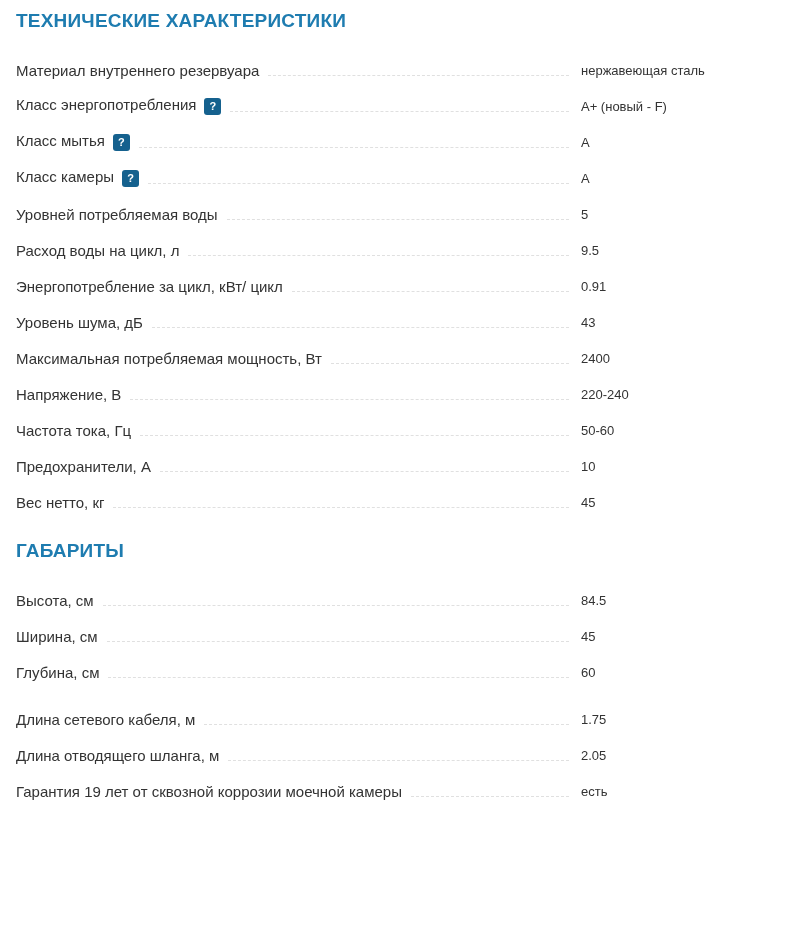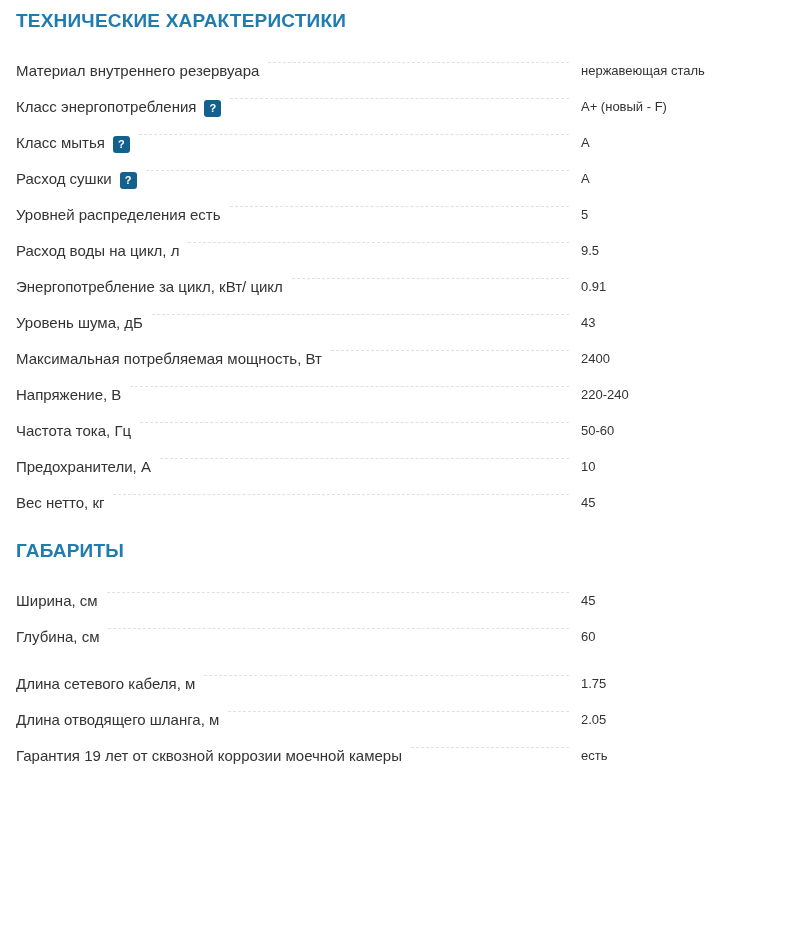--- a/index.html
+++ b/index.html
@@ -27,21 +27,21 @@
     letter-spacing: 0.2px;
   }
   .section:first-child .section-title {
     margin-top: 10px;
   }
   .section-rows {
     margin-top: 30px;
   }
   .row {
     display: flex;
-    align-items: flex-start;
+    align-items: flex-end;
     height: 17px;
     margin-bottom: 19px;
   }
   .row-label {
     font-size: 15px;
     line-height: 17px;
     color: #333333;
     white-space: nowrap;
     flex: 0 0 auto;
   }
@@ -94,27 +94,27 @@
     <span class="row-value">A+ (новый - F)</span>
   </div>
 
   <div class="row">
     <span class="row-label"><span>Класс мытья</span><span class="help-badge">?</span></span>
     <span class="leader"></span>
     <span class="row-value">А</span>
   </div>
 
   <div class="row">
-    <span class="row-label"><span>Расход сушки</span><span class="help-badge">?</span></span>
+    <span class="row-label"><span>Класс камеры</span><span class="help-badge">?</span></span>
     <span class="leader"></span>
     <span class="row-value">А</span>
   </div>
 
   <div class="row">
-    <span class="row-label"><span>Уровней распределения есть</span></span>
+    <span class="row-label"><span>Уровней потребляемая воды</span></span>
     <span class="leader"></span>
     <span class="row-value">5</span>
   </div>
 
   <div class="row">
     <span class="row-label"><span>Расход воды на цикл, л</span></span>
     <span class="leader"></span>
     <span class="row-value">9.5</span>
   </div>
 
@@ -158,20 +158,25 @@
     <span class="row-label"><span>Вес нетто, кг</span></span>
     <span class="leader"></span>
     <span class="row-value">45</span>
   </div>
 </div>
   </section>
 
   <section class="section">
     <h2 class="section-title">ГАБАРИТЫ</h2>
     <div class="section-rows">
+  <div class="row">
+    <span class="row-label"><span>Высота, см</span></span>
+    <span class="leader"></span>
+    <span class="row-value">84.5</span>
+  </div>
 
   <div class="row">
     <span class="row-label"><span>Ширина, см</span></span>
     <span class="leader"></span>
     <span class="row-value">45</span>
   </div>
 
   <div class="row">
     <span class="row-label"><span>Глубина, см</span></span>
     <span class="leader"></span>

